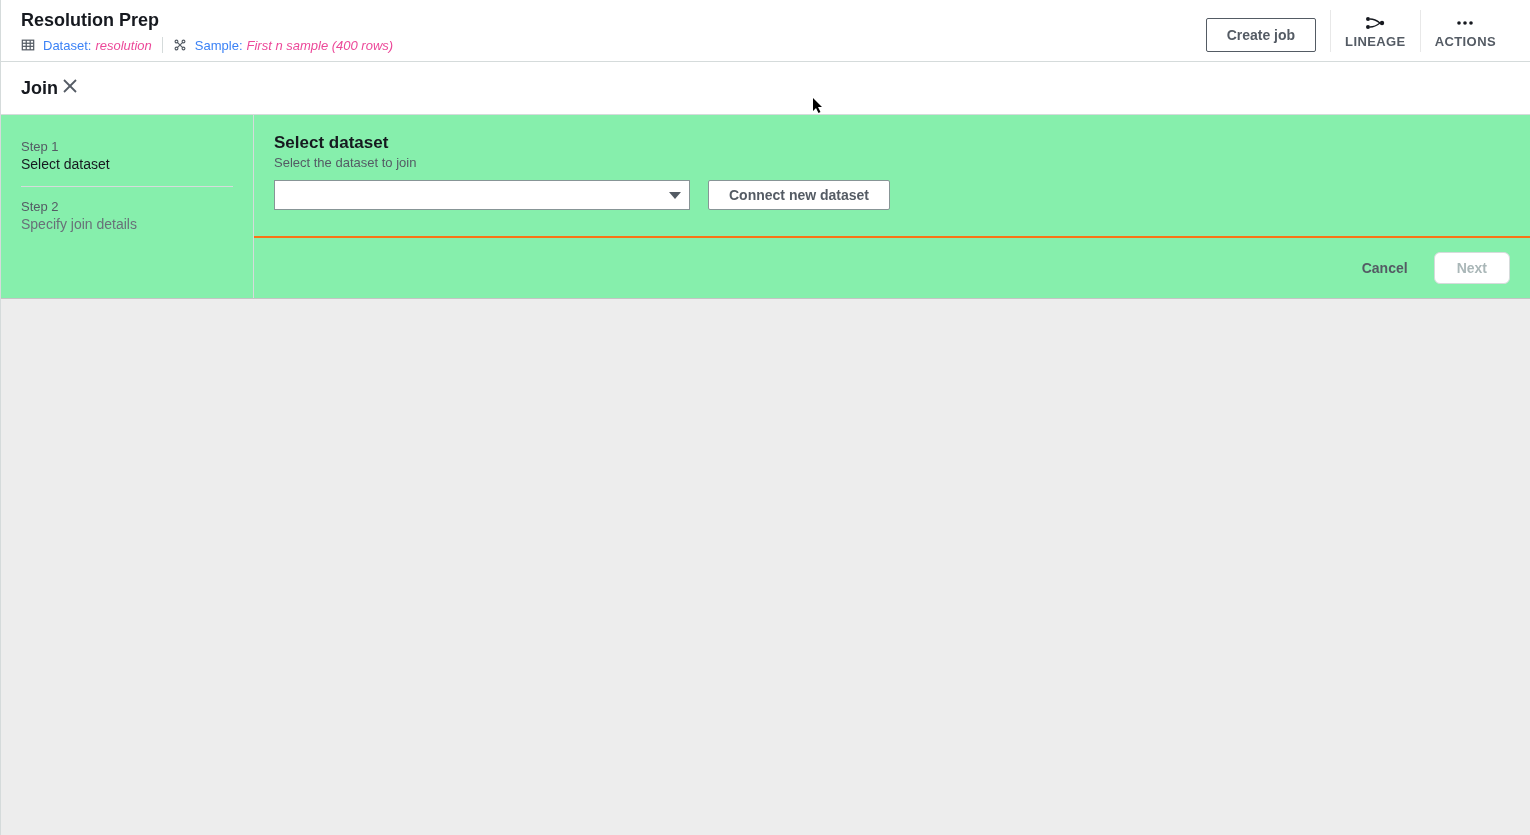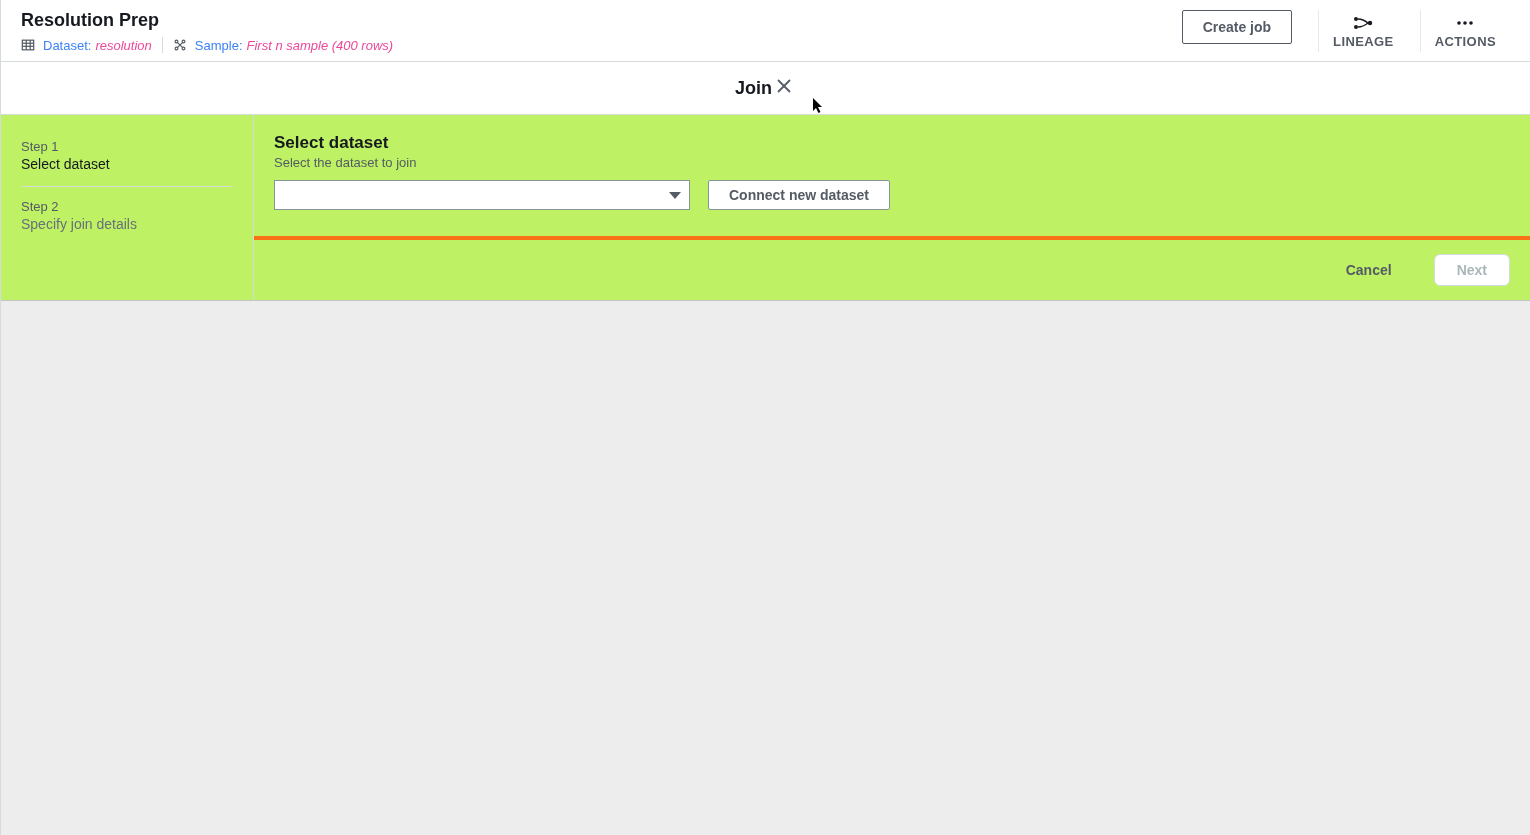--- a/index.html
+++ b/index.html
@@ -29,52 +29,52 @@
     justify-content: space-between;
   }
   .topbar-left { display: flex; flex-direction: column; gap: 6px; }
   .page-title { font-size: 18px; font-weight: 700; color: #16191f; }
   .metarow { display: flex; align-items: center; gap: 10px; font-size: 13px; color: #545b64; }
   .metarow .sep { width: 1px; height: 16px; background: #d5dbdb; }
   .metarow a { color: #ec4899; text-decoration: none; font-style: italic; }
   .meta-icon { display: inline-flex; align-items: center; margin-right: 4px; color: #545b64; }
   .meta-label { color: #3b82f6; }
   .metaitem { display: inline-flex; align-items: center; gap: 4px; }
-  .topbar-right { display: flex; align-items: flex-start; gap: 12px; }
+  .topbar-right { display: flex; align-items: flex-end; gap: 0; }
   .btn {
     display: inline-flex; align-items: center; justify-content: center;
     padding: 6px 20px; font-size: 14px; font-weight: 700;
     background: #fff; color: #545b64; border: 1px solid #545b64;
     border-radius: 2px; cursor: pointer; height: 34px;
   }
   .icon-col {
     display: flex; flex-direction: column; align-items: center; justify-content: center;
     padding: 0 14px; cursor: pointer; height: 42px; border-left: 1px solid #e8e8e8;
   }
   .icon-col:first-of-type { margin-left: 14px; }
   .icon-col .ic { height: 18px; display: flex; align-items: center; justify-content: center; color: #16191f; }
   .icon-col .lbl { font-size: 13px; letter-spacing: 0.4px; color: #545b64; font-weight: 700; margin-top: 2px; }
   
   .panel-head {
     background: #fff;
     padding: 14px 20px;
     border-bottom: 1px solid #d5dbdb;
     display: flex;
     align-items: center;
-    justify-content: center;
+    justify-content: flex-start;
   }
   .panel-title { font-size: 18px; font-weight: 700; }
   .close-x {
     cursor: pointer; color: #545b64; font-size: 18px;
     width: 24px; height: 24px; display: flex; align-items: center; justify-content: center;
   }
   
   .panel-body {
     display: flex;
-    background: #bef264;
+    background: #86efac;
     border-bottom: 1px solid #c4c4c4;
   }
   .steps {
     width: 253px;
     padding: 18px 20px;
     border-right: 1px solid #d5dbdb;
   }
   .step { padding: 6px 0 14px 0; }
   .step + .step { padding-top: 12px; }
   .step.sep { border-bottom: 1px solid #d5dbdb; }
@@ -99,26 +99,26 @@
     position: absolute; right: 8px; top: 50%; transform: translateY(-50%);
     color: #545b64;
   }
   .btn-outline {
     display: inline-flex; align-items: center; justify-content: center;
     padding: 0 20px; font-size: 14px; font-weight: 700;
     background: #fff; color: #545b64; border: 1px solid #879596;
     border-radius: 2px; cursor: pointer; height: 30px;
   }
   .footer {
-    border-top: 4px solid #f97316;
+    border-top: 2px solid #f97316;
     padding: 14px 20px;
     display: flex;
     justify-content: flex-end;
     align-items: center;
-    gap: 32px;
+    gap: 16px;
   }
   .link-btn {
     background: none; border: none; color: #545b64; font-weight: 700; font-size: 14px;
     cursor: pointer; padding: 6px 10px;
   }
   .btn-disabled {
     display: inline-flex; align-items: center; justify-content: center;
     padding: 0 22px; font-size: 14px; font-weight: 700;
     background: #fff; color: #aab7b8; border: 1px solid #d5dbdb;
     border-radius: 6px; height: 32px; cursor: not-allowed;

